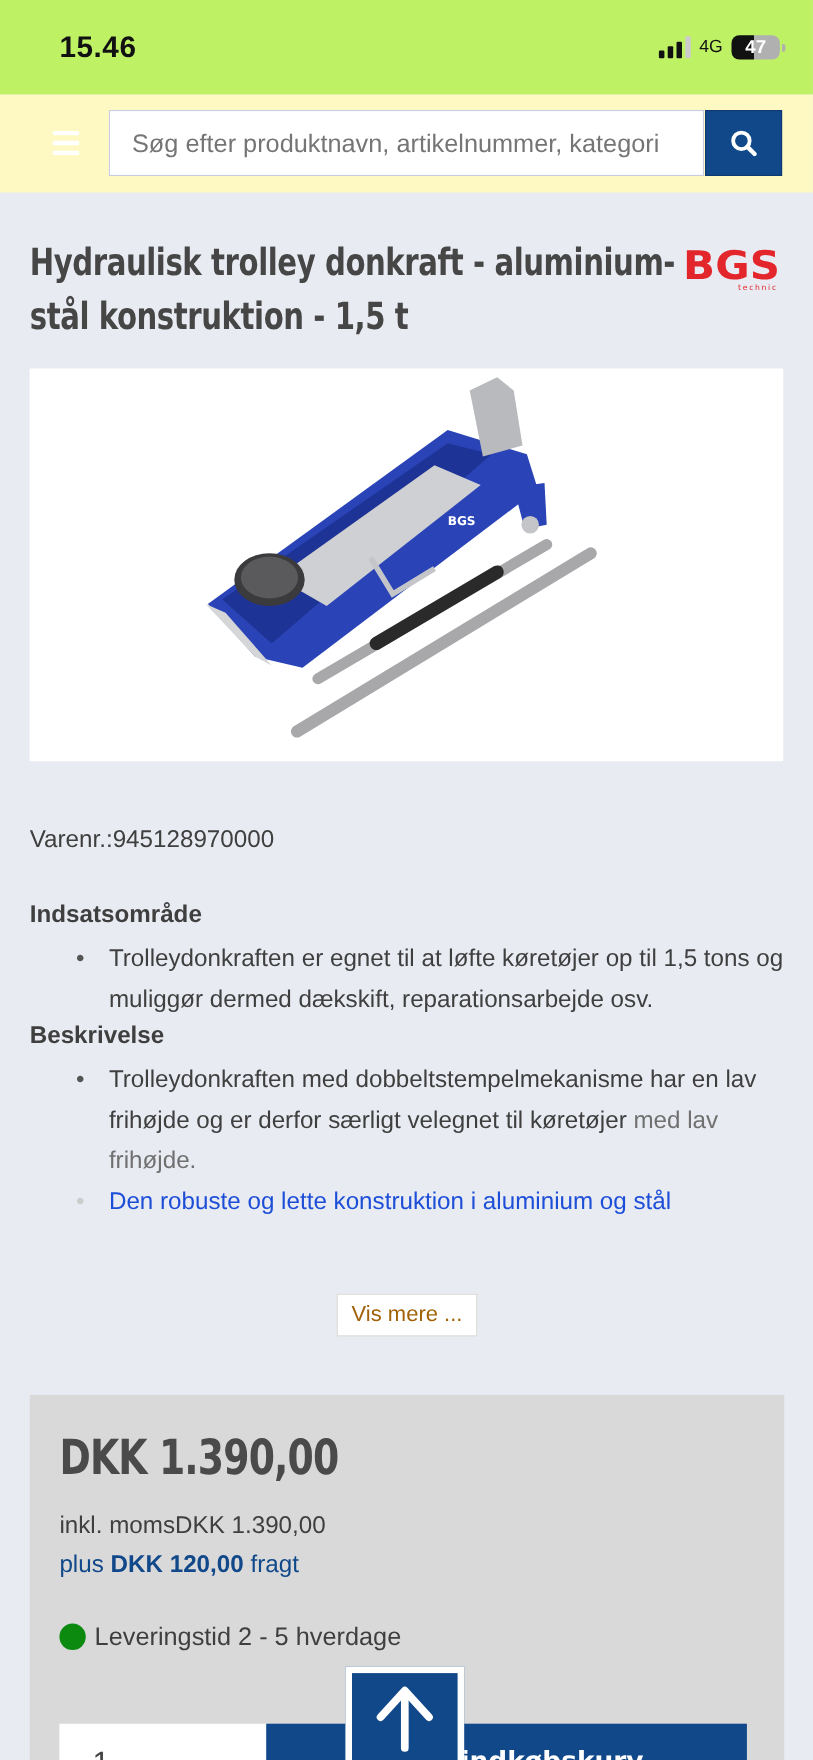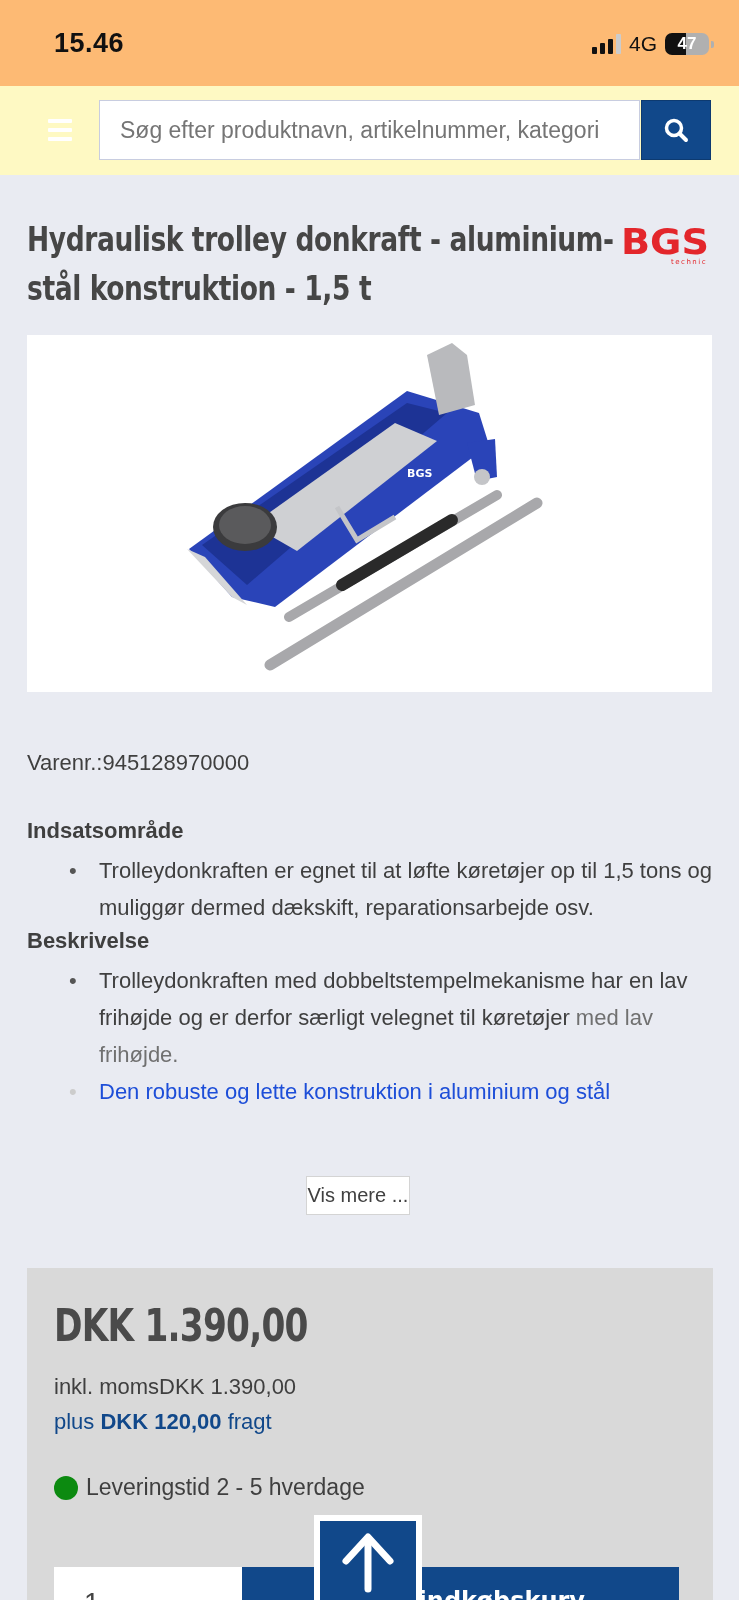--- a/index.html
+++ b/index.html
@@ -1,28 +1,28 @@
 <!DOCTYPE html>
 <html><head>
 <meta charset="utf-8">
 <style>
   * { box-sizing: border-box; margin: 0; padding: 0; }
   html, body { width: 739px; height: 1600px; overflow: hidden; }
   body { background: #e9ebf2; font-family: "Liberation Sans", sans-serif; color: #3a3a3a; position: relative; }
 
-  .status-bar { height: 86px; background: #fdba74; position: relative; }
+  .status-bar { height: 86px; background: #bef264; position: relative; }
   .status-time { position: absolute; left: 54px; top: 28px; font-size: 27px; font-weight: 600; color: #111; letter-spacing: 0.5px; }
   .status-right { position: absolute; right: 30px; top: 32px; display: flex; align-items: center; gap: 8px; }
   .signal { display: flex; align-items: flex-end; gap: 3px; height: 20px; }
   .signal span { width: 5px; background: #111; border-radius: 1px; }
   .signal span:nth-child(1){ height: 7px; }
   .signal span:nth-child(2){ height: 11px; }
   .signal span:nth-child(3){ height: 15px; }
   .signal span:nth-child(4){ height: 20px; background: #ccc; }
-  .net { font-size: 21px; color: #111; }
+  .net { font-size: 16px; color: #111; }
   .battery { position: relative; width: 44px; height: 22px; border-radius: 7px; background: linear-gradient(90deg,#111 0,#111 47%,#b0b0b0 47%,#b0b0b0 100%); color: #fff; font-size: 17px; font-weight: 700; text-align: center; line-height: 22px; }
   .battery::after { content: ""; position: absolute; right: -5px; top: 8px; width: 3px; height: 7px; background: #b0b0b0; border-radius: 0 2px 2px 0; }
 
   .topnav { height: 89px; background: #fef9c3; position: relative; }
   .hamburger { position: absolute; left: 48px; top: 33px; width: 24px; height: 22px; display: flex; flex-direction: column; justify-content: space-between; }
   .hamburger span { height: 4px; background: #fff; border-radius: 1px; }
   .search-input { position: absolute; left: 99px; top: 14px; width: 541px; height: 60px; background: #fff; border: 1px solid #c8cde0; font-size: 23px; color: #888; padding: 0 20px; line-height: 58px; white-space: nowrap; overflow: hidden; font-family: "Liberation Sans", sans-serif; }
   .search-btn { position: absolute; left: 641px; top: 14px; width: 70px; height: 60px; background: #11488a; border: 1px solid #0d3a70; display: flex; align-items: center; justify-content: center; }
 
   .title-row { position: absolute; left: 27px; top: 215px; width: 686px; }
@@ -34,21 +34,21 @@
   .sku { position: absolute; left: 27px; top: 750px; font-size: 22px; color: #3f3f3f; }
 
   .section { position: absolute; left: 27px; width: 690px; }
   .section-heading { font-size: 22px; font-weight: 700; color: #3f3f3f; margin-bottom: 8px; }
   .section ul { list-style: none; padding-left: 72px; }
   .section li { position: relative; font-size: 22px; line-height: 37px; color: #3f3f3f; }
   .section li::before { content: "•"; position: absolute; left: -30px; top: 0; color: #555; }
   .section li.faded { color: #1d4ed8; }
   .section li.faded::before { color: #ccc; }
 
-  .vis-mere { position: absolute; left: 306px; top: 1176px; width: 104px; height: 39px; background: #fff; border: 1px solid #d4d4d4; font-size: 20px; color: #404040; text-align: center; line-height: 37px; }
+  .vis-mere { position: absolute; left: 306px; top: 1176px; width: 128px; height: 39px; background: #fff; border: 1px solid #d4d4d4; font-size: 20px; color: #a16207; text-align: center; line-height: 37px; }
 
   .price-box { position: absolute; left: 27px; top: 1268px; width: 686px; height: 340px; background: #d9d9d9; }
   .price-main { position: absolute; left: 27px; top: 32px; font-family: "DejaVu Sans", sans-serif; font-weight: 700; font-size: 44px; color: #4a4a4a; transform: scaleX(0.78); transform-origin: left top; white-space: nowrap; letter-spacing: -1px; }
   .price-incl { position: absolute; left: 27px; top: 106px; font-size: 22px; color: #3f3f3f; }
   .price-freight { position: absolute; left: 27px; top: 141px; font-size: 22px; color: #11488a; }
   .price-freight b { font-weight: 700; }
   .delivery { position: absolute; left: 27px; top: 206px; display: flex; align-items: center; gap: 8px; font-size: 23px; color: #3f3f3f; }
   .dot { width: 24px; height: 24px; border-radius: 50%; background: #0c8a10; display: inline-block; }
 
   .qty-input { position: absolute; left: 27px; top: 299px; width: 190px; height: 60px; background: #fff; font-size: 28px; color: #444; padding-left: 30px; padding-top: 20px; }

